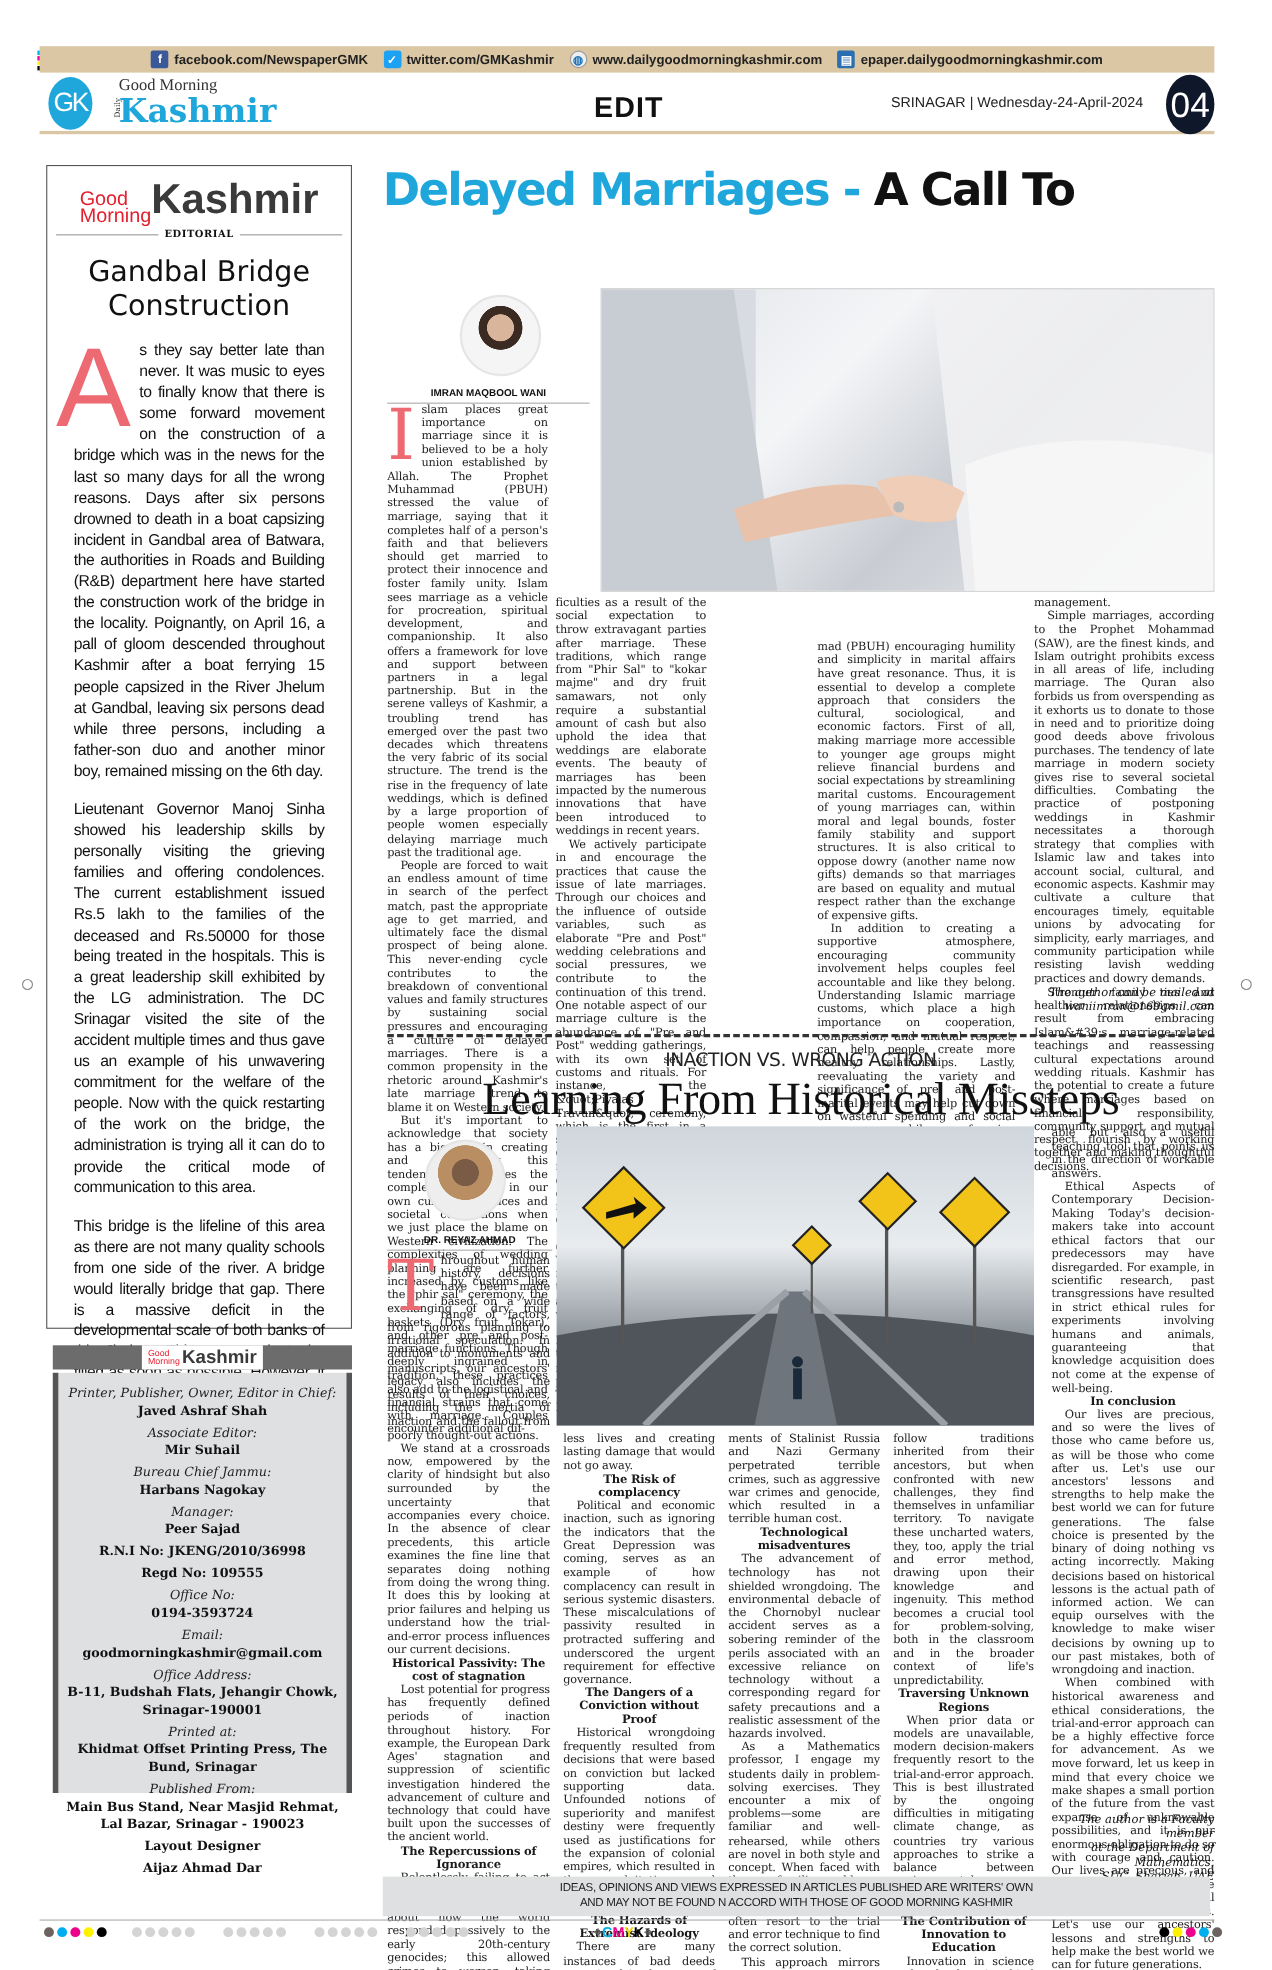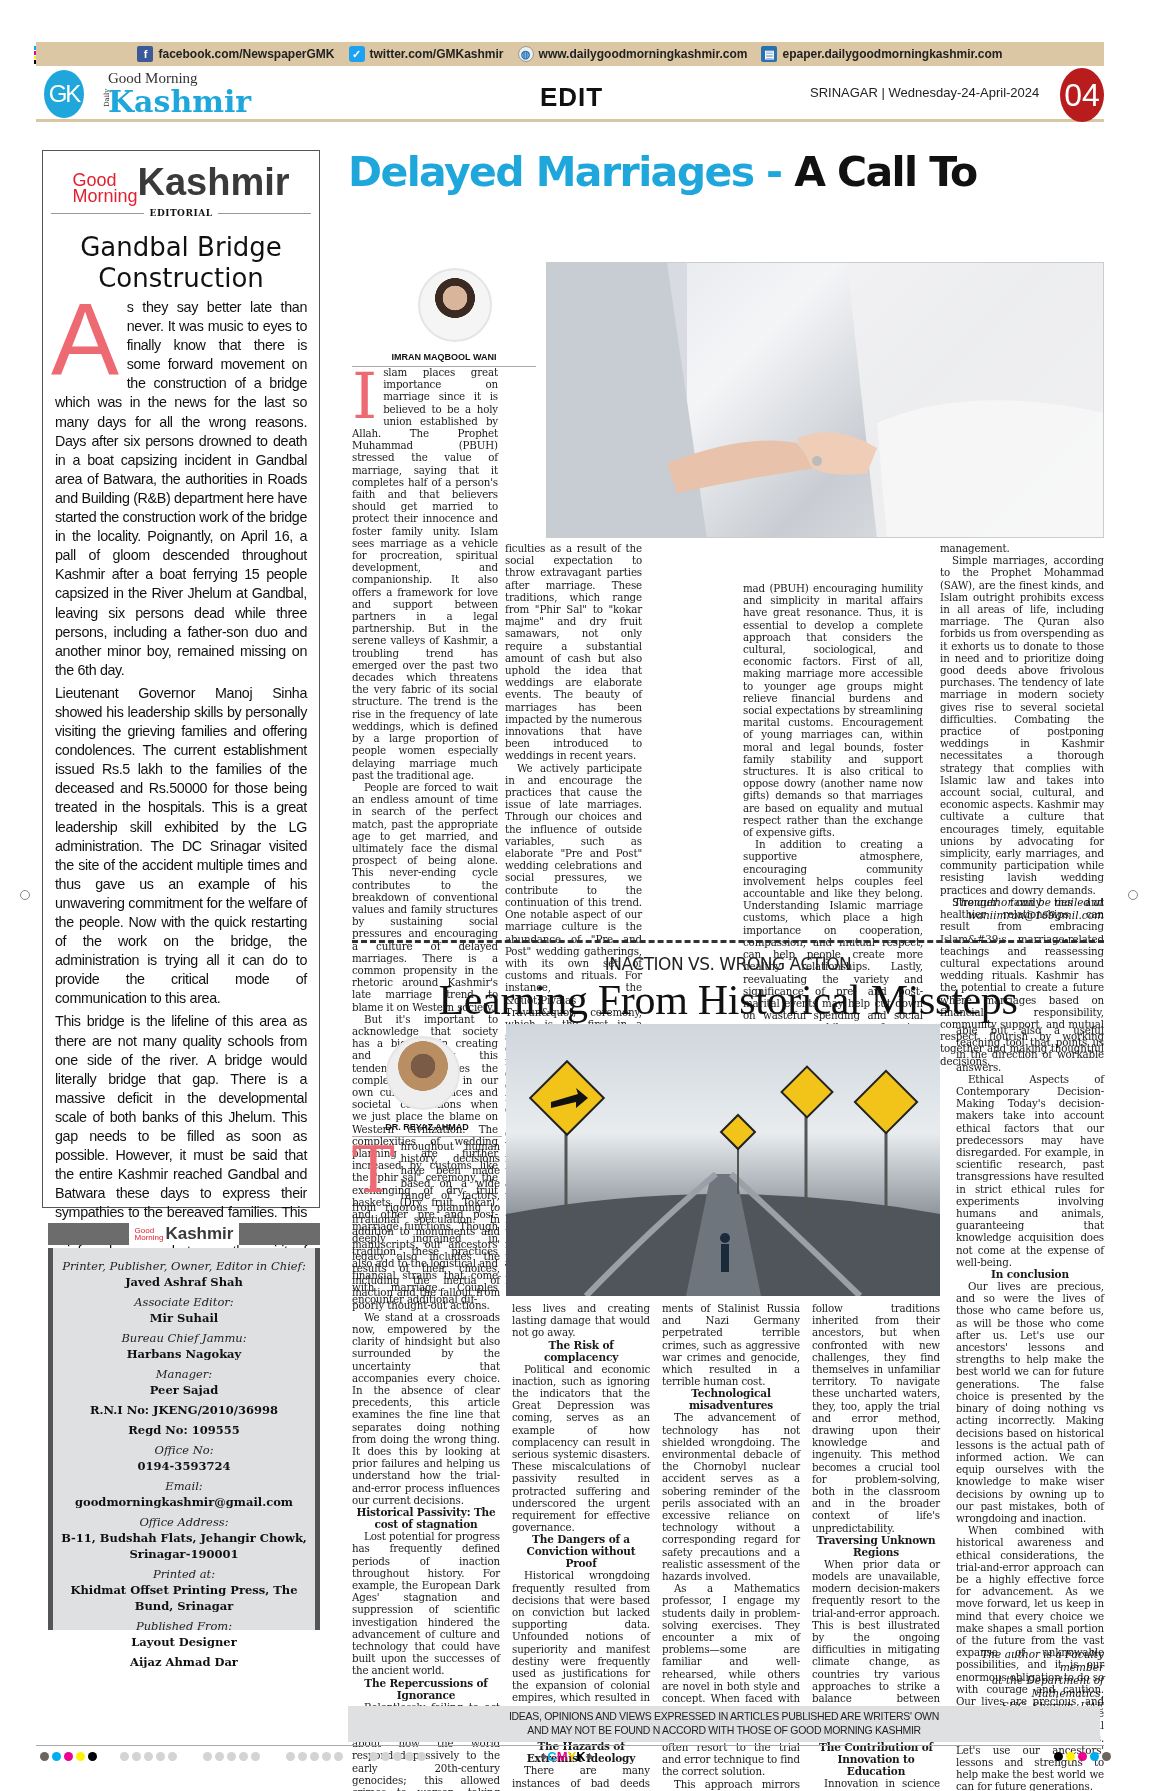--- a/index.html
+++ b/index.html
@@ -16,32 +16,32 @@
 .cmyk-side{left:34px;top:46px;width:5px;height:18px;display:flex;flex-direction:column;gap:1px;}
 .cmyk-side span{height:4px;width:4px;}
 
 .mast{left:36px;top:68px;width:1068px;height:54px;border-bottom:3px solid #d9c6a2;}
 .gk-circle{left:44px;top:70px;width:40px;height:48px;border-radius:50%;background:#1fa7dc;color:#fff;font-family:"Liberation Sans",sans-serif;font-size:24px;display:flex;align-items:center;justify-content:center;letter-spacing:-2px;}
 .logo-small{left:108px;top:70px;font-family:"Liberation Serif",serif;font-size:15px;color:#333;}
 .logo-big{left:108px;top:84px;font-family:"DejaVu Serif",serif;font-weight:bold;font-size:30px;color:#1fa7dc;letter-spacing:0px;}
 .daily{left:98px;top:94px;font-size:7px;color:#333;transform:rotate(-90deg);}
 .edit{left:540px;top:82px;font-family:"Liberation Sans",sans-serif;font-weight:bold;font-size:26px;letter-spacing:1px;}
 .dateline{left:810px;top:85px;font-family:"Liberation Sans",sans-serif;font-size:13px;color:#222;}
-.pageno{left:1060px;top:68px;width:44px;height:54px;border-radius:50%;background:#b91c1c;color:#fff;font-family:"Liberation Sans",sans-serif;font-size:32px;display:flex;align-items:center;justify-content:center;}
+.pageno{left:1060px;top:68px;width:44px;height:54px;border-radius:50%;background:#0f172a;color:#fff;font-family:"Liberation Sans",sans-serif;font-size:32px;display:flex;align-items:center;justify-content:center;}
 
 .ed-box{left:42px;top:150px;width:278px;height:1058px;border:1.5px solid #555;padding:0 8px;}
 .ed-logo{margin-top:10px;text-align:center;white-space:nowrap;}
 .ed-logo .gm{display:inline-block;color:#e2202f;font-family:"Liberation Sans",sans-serif;font-size:18px;line-height:16px;vertical-align:bottom;text-align:left;}
 .ed-logo .gm span{display:block;}
 .ed-logo .k{font-family:"Liberation Sans",sans-serif;font-weight:bold;font-size:38px;color:#3a3a3a;vertical-align:bottom;}
 .ed-rule{display:flex;align-items:center;gap:6px;margin-top:4px;font-size:9px;font-weight:bold;letter-spacing:.5px;}
 .ed-rule::before,.ed-rule::after{content:"";flex:1;height:1px;background:#999;}
 .ed-title{text-align:center;font-family:"DejaVu Sans",sans-serif;font-size:26px;line-height:31px;margin-top:14px;font-weight:normal;}
 .ed-body{font-family:"Liberation Sans",sans-serif;font-size:14.3px;line-height:19.1px;color:#111;margin-top:4px;text-align:justify;letter-spacing:-0.35px;}
-.ed-body p{margin:4px;}
+.ed-body p{margin:16px;}
 .dropcap{float:left;color:#ee6a73;font-family:"Liberation Sans",sans-serif;font-size:102px;line-height:80px;margin:2px 8px 0 0;}
 
 .imp-head{left:48px;top:1223px;width:272px;height:22px;background:#6c6c6c;display:flex;align-items:center;justify-content:center;}
 .imp-head .lg{background:#fff;padding:0 6px;height:22px;display:flex;align-items:center;}
 .imp-head .gm{color:#e2202f;font-family:"Liberation Sans",sans-serif;font-size:8px;line-height:7px;margin-right:2px;}
 .imp-head .k{font-family:"Liberation Sans",sans-serif;font-weight:bold;font-size:17px;color:#3a3a3a;}
 .imp-box{left:48px;top:1248px;width:272px;height:382px;background:#dfe0e2;border-left:5px solid #555;border-right:5px solid #555;text-align:center;padding-top:10px;font-size:11.5px;line-height:16px;}
 .imp-box .l{font-style:italic;color:#222;}
 .imp-box .v{font-weight:bold;color:#111;margin-bottom:4px;}
 .bottom-rule{left:36px;top:1745px;width:1068px;height:1px;background:#aaa;}
@@ -143,20 +143,21 @@
     <div class="v">Regd No: 109555</div>
     <div class="l">Office No:</div>
     <div class="v">0194-3593724</div>
     <div class="l">Email:</div>
     <div class="v">goodmorningkashmir@gmail.com</div>
     <div class="l">Office Address:</div>
     <div class="v">B-11, Budshah Flats, Jehangir Chowk, Srinagar-190001</div>
     <div class="l">Printed at:</div>
     <div class="v">Khidmat Offset Printing Press, The Bund, Srinagar</div>
     <div class="l">Published From:</div>
+    <div class="v">Main Bus Stand, Near Masjid Rehmat, Lal Bazar, Srinagar - 190023</div>
     <div class="v">Layout Designer</div>
     <div class="v">Aijaz Ahmad Dar</div>
   </div>
 
 <div class="abs h1a">
   <span class="blue">Delayed Marriages - </span><span>A Call To</span><br>
 </div>
 <div class="abs author-photo" style="left:418px;top:268px;width:74px;height:74px;"></div>
 <div class="abs author-name" style="left:352px;top:352px;width:184px;">IMRAN MAQBOOL WANI</div>
 <div class="abs photo1">

